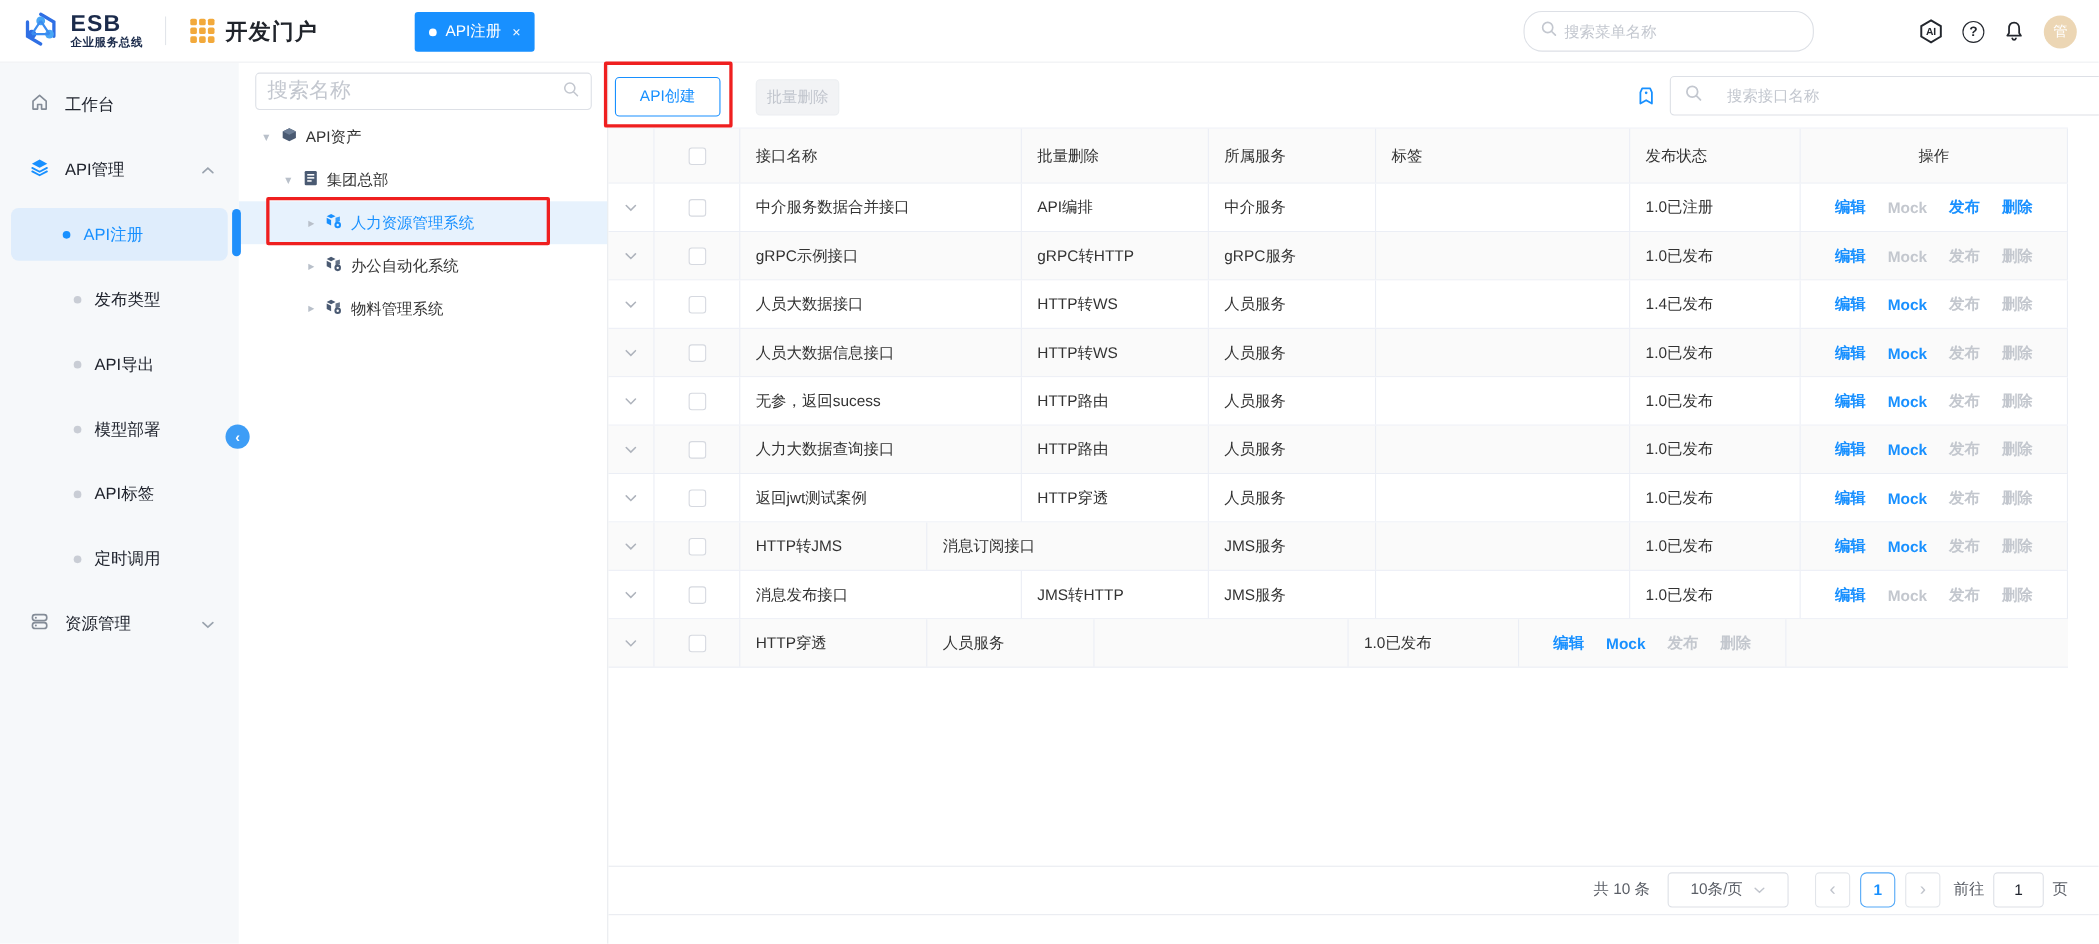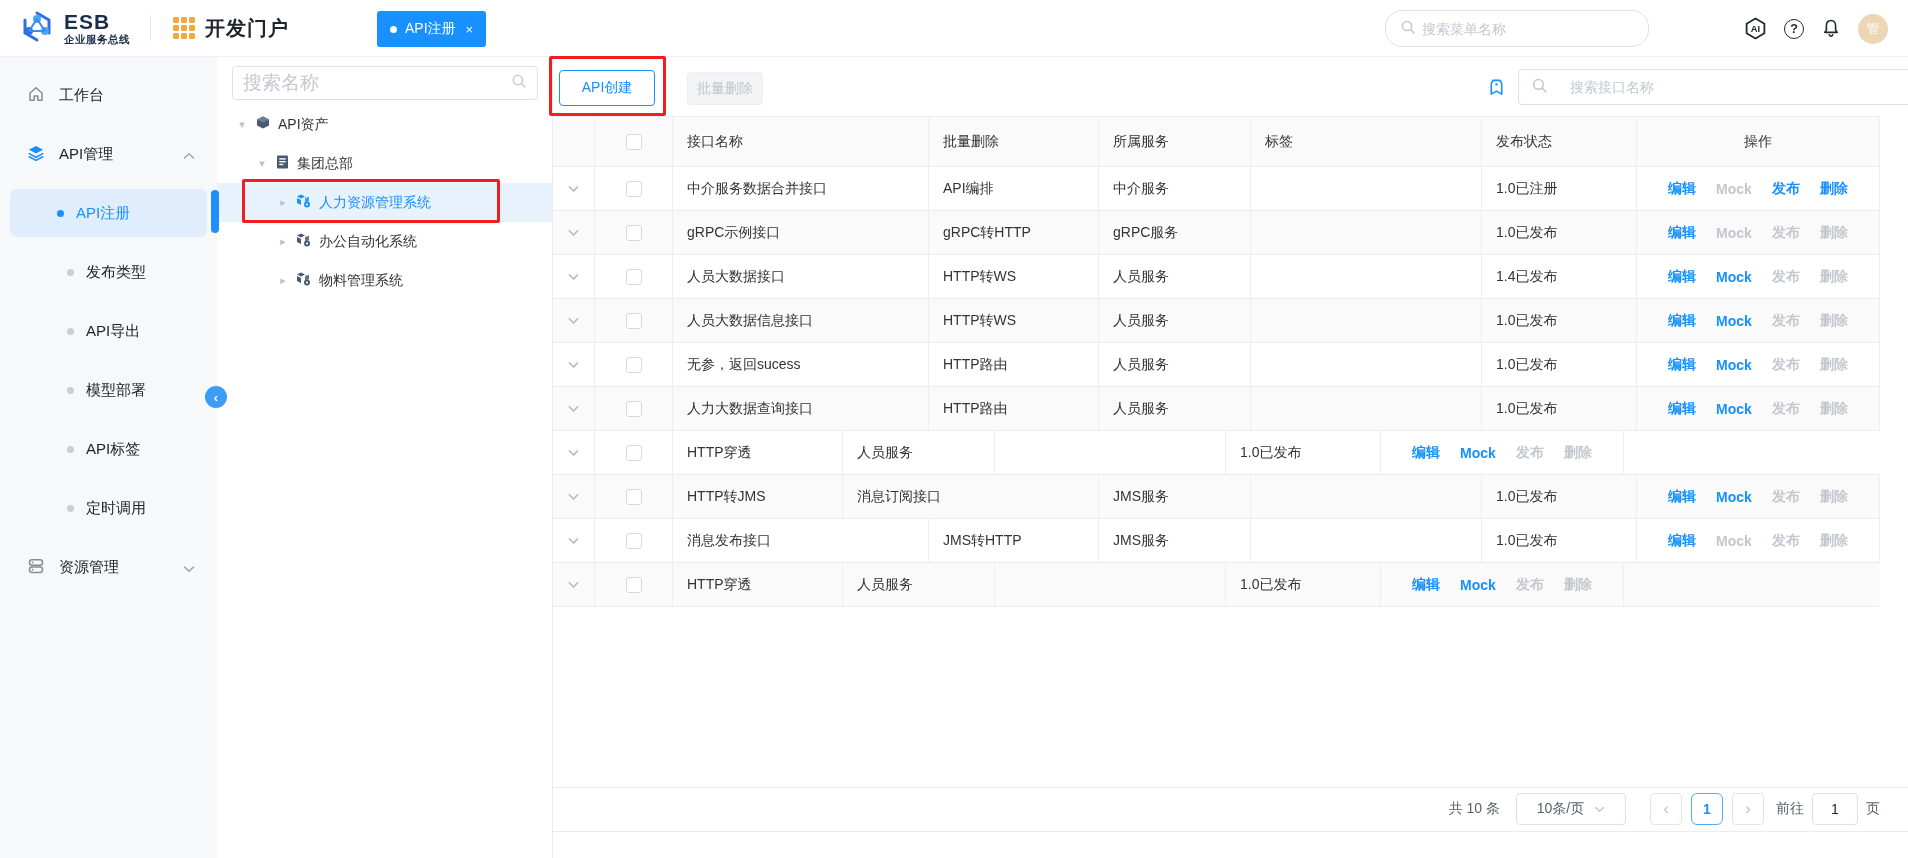--- a/index.html
+++ b/index.html
@@ -527,20 +527,21 @@
     <div class="td c-exp">
       <span class="exp">
         <svg width="11" height="8" viewBox="0 0 11 8">
                   <polyline points="1.3,1.8 5.5,6 9.7,1.8" fill="none" stroke="#aeb3bc" stroke-width="1.4" stroke-linecap="round"></polyline>
                 </svg>
       </span>
     </div>
     <div class="td c-cb">
       <span class="cb"></span>
     </div>
+    <div class="td c-name">返回jwt测试案例</div>
     <div class="td c-type">HTTP穿透</div>
     <div class="td c-svc">人员服务</div>
     <div class="td c-tag"></div>
     <div class="td c-stat">1.0已发布</div>
     <div class="td c-act">
       <a class="act">编辑</a>
       <a class="act">Mock</a>
       <a class="act dis">发布</a>
       <a class="act dis">删除</a>
     </div>

